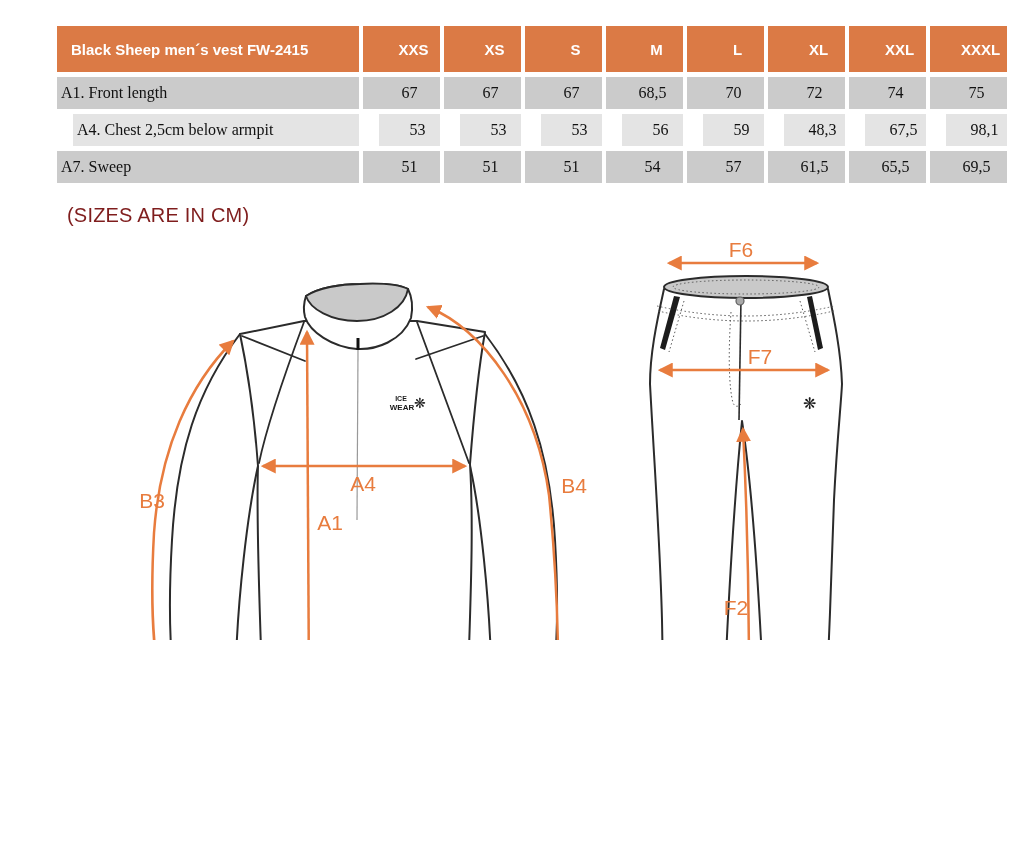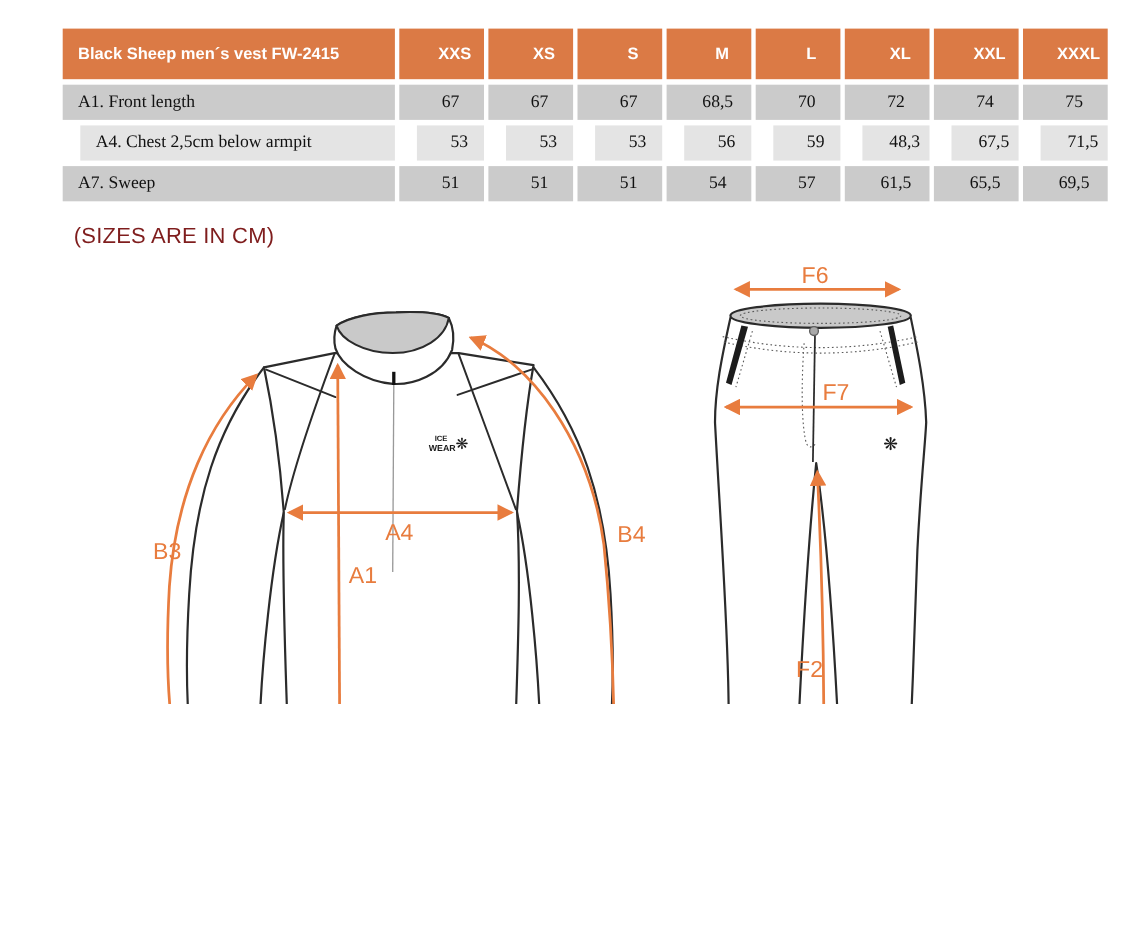--- a/index.html
+++ b/index.html
@@ -7,21 +7,21 @@
         font-family:"Liberation Sans",sans-serif;}
 
   
   .size-table{position:absolute;left:57px;top:26px;width:950px;
               display:grid;grid-template-columns:302px repeat(8,1fr);gap:5px 4px;}
   .hcell{background:#DB7A45;color:#fff;font-weight:bold;font-size:15px;
          height:46px;display:flex;align-items:center;justify-content:center;padding-left:24px;}
   .hcell.product{justify-content:flex-start;padding-left:14px;box-sizing:border-box;}
   .bcell{height:32px;display:flex;align-items:center;justify-content:center;
          font-family:"Liberation Serif",serif;font-size:16px;color:#111;padding-left:16px;}
-  .bcell.rowlabel{justify-content:flex-start;padding-left:14px;box-sizing:border-box;}
+  .bcell.rowlabel{justify-content:flex-start;padding-left:4px;box-sizing:border-box;}
   .row-dark{background:#cbcbcb;}
   .row-light{background:#e4e4e4;margin-left:16px;}
 
   
   .sizes-note{position:absolute;left:67px;top:204px;color:#7f1d1d;font-size:20px;
               letter-spacing:.2px;}
 
   
   .diagram-svg{position:absolute;left:0;top:0;}
   .outline{fill:#ffffff;stroke:#2b2b2b;stroke-width:2;stroke-linejoin:round;stroke-linecap:round;}
@@ -60,21 +60,21 @@
     <div class="bcell row-dark">75</div>
 
     <div class="bcell rowlabel row-light">A4. Chest 2,5cm below armpit</div>
     <div class="bcell row-light">53</div>
     <div class="bcell row-light">53</div>
     <div class="bcell row-light">53</div>
     <div class="bcell row-light">56</div>
     <div class="bcell row-light">59</div>
     <div class="bcell row-light">48,3</div>
     <div class="bcell row-light">67,5</div>
-    <div class="bcell row-light">71,5</div>
+    <div class="bcell row-light">98,1</div>
 
     <div class="bcell rowlabel row-dark">A7. Sweep</div>
     <div class="bcell row-dark">51</div>
     <div class="bcell row-dark">51</div>
     <div class="bcell row-dark">51</div>
     <div class="bcell row-dark">54</div>
     <div class="bcell row-dark">57</div>
     <div class="bcell row-dark">61,5</div>
     <div class="bcell row-dark">65,5</div>
     <div class="bcell row-dark">69,5</div>

